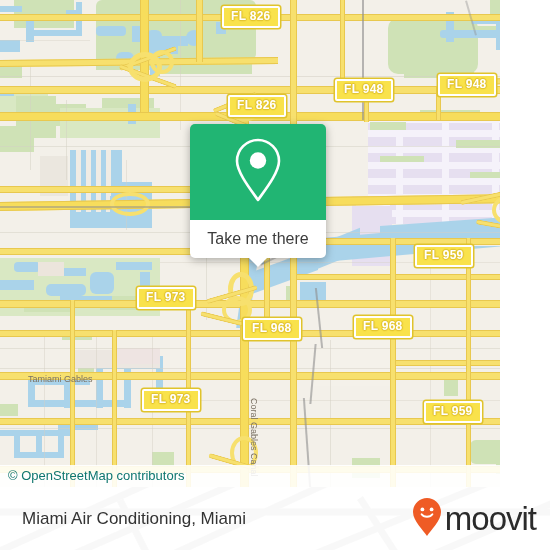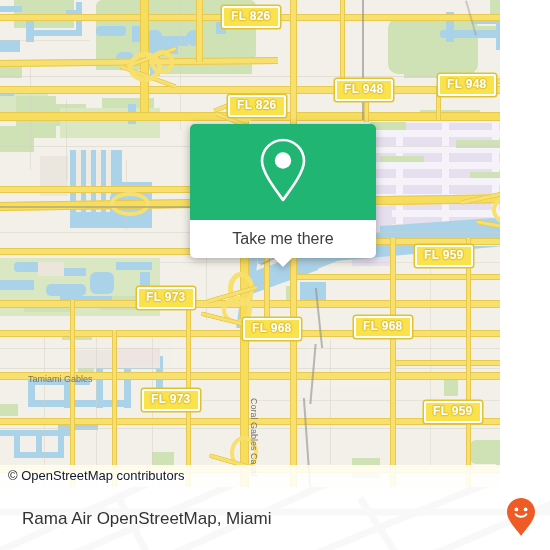--- a/index.html
+++ b/index.html
@@ -38,27 +38,27 @@
     text-shadow:0 0 2px #e7c93a,0 0 2px #e7c93a,1px 0 1px #dcbe2e,-1px 0 1px #dcbe2e,0 1px 1px #dcbe2e,0 -1px 1px #dcbe2e;
     letter-spacing:0.3px;
   }
   .maplabel{position:absolute;color:#7a7164;font-size:9px;white-space:nowrap;}
   .maplabel.vert{transform-origin:left top;}
 
   
   #attrib{
     position:absolute;left:0;bottom:0;width:550px;height:22px;
     background:rgba(255,255,255,0.88);
-    color:#0f172a;font-size:13px;line-height:22px;padding-left:8px;
+    color:#0f766e;font-size:13px;line-height:22px;padding-left:8px;
     box-sizing:border-box;
   }
 
   
   #card{
-    position:absolute;left:190px;top:124px;width:186px;
+    position:absolute;left:190px;top:124px;width:136px;
     border-radius:5px;overflow:visible;
     filter:drop-shadow(0 2px 4px rgba(0,0,0,0.30));
   }
   #card-top{
     background:#21b573;height:96px;border-radius:5px 5px 0 0;
     display:flex;align-items:center;justify-content:center;
   }
   #card-bottom{
     background:#ffffff;height:38px;border-radius:0 0 5px 5px;
     display:flex;align-items:center;justify-content:center;
@@ -368,25 +368,26 @@
         <path d="M-20 560 L200 460"></path>
         <path d="M60 560 L300 455"></path>
         <path d="M160 560 L400 450"></path>
         <path d="M300 560 L520 470"></path>
         <path d="M420 560 L560 500"></path>
         <path d="M0 512 L550 512"></path>
         <path d="M120 500 L150 560"></path>
         <path d="M360 498 L400 560"></path>
       </g>
     </svg>
-    <div id="footer-title">Rama Air OpenStreetMap, Miami</div>
+    <div id="footer-title">Miami Air Conditioning, Miami</div>
     <div id="brand">
       <span>
         <svg width="30" height="40" viewBox="0 0 30 40" aria-hidden="true">
           <path d="M15 1 C7.3 1 1 7.3 1 15 C1 24 11.5 33.5 15 39 C18.5 33.5 29 24 29 15 C29 7.3 22.7 1 15 1 Z" fill="#ef5b25"></path>
           <circle cx="10.4" cy="12.4" r="1.9" fill="#ffffff"></circle>
           <circle cx="19.6" cy="12.4" r="1.9" fill="#ffffff"></circle>
           <path d="M9.6 17.2 C11.8 20.6 18.2 20.6 20.4 17.2" fill="none" stroke="#ffffff" stroke-width="1.9" stroke-linecap="round"></path>
         </svg>
       </span>
+      <span id="brand-word">moovit</span>
     </div>
   </div>
 </div>
 
 </body></html>

